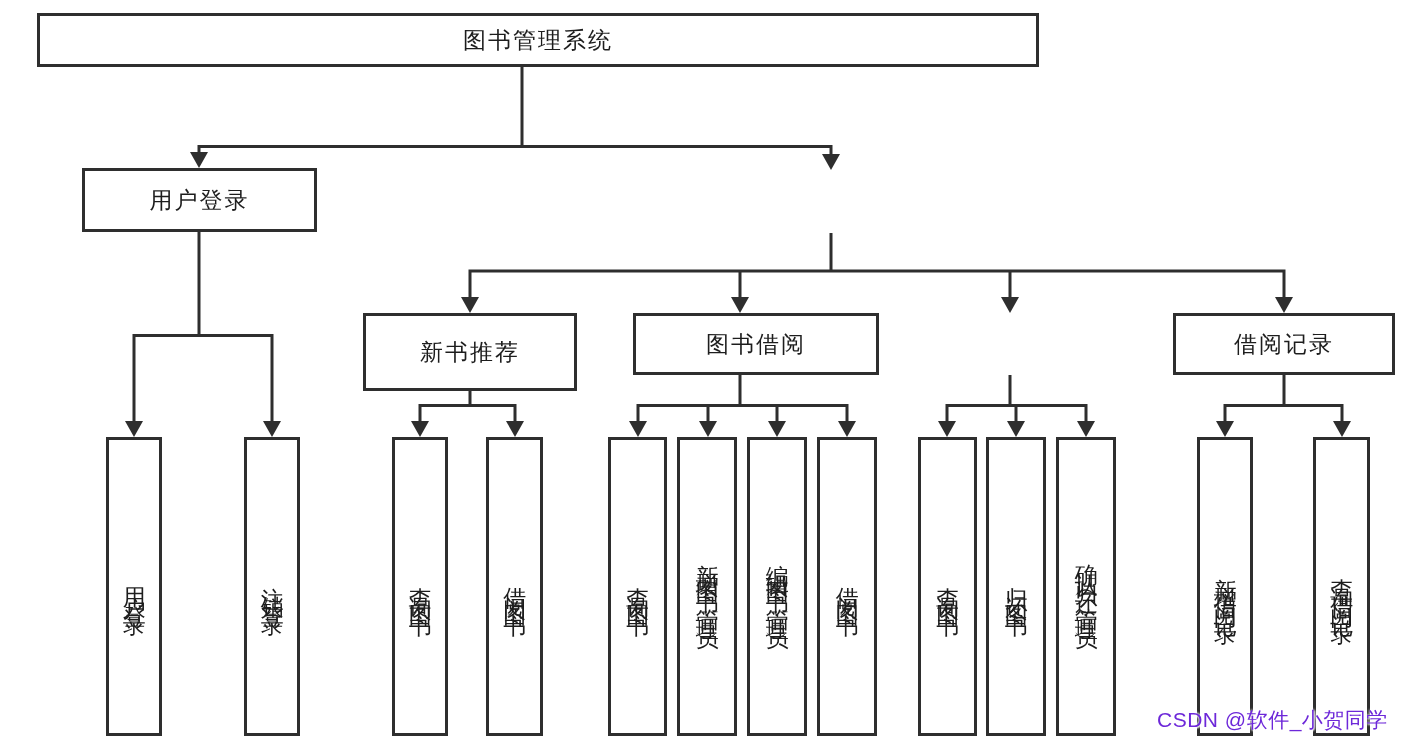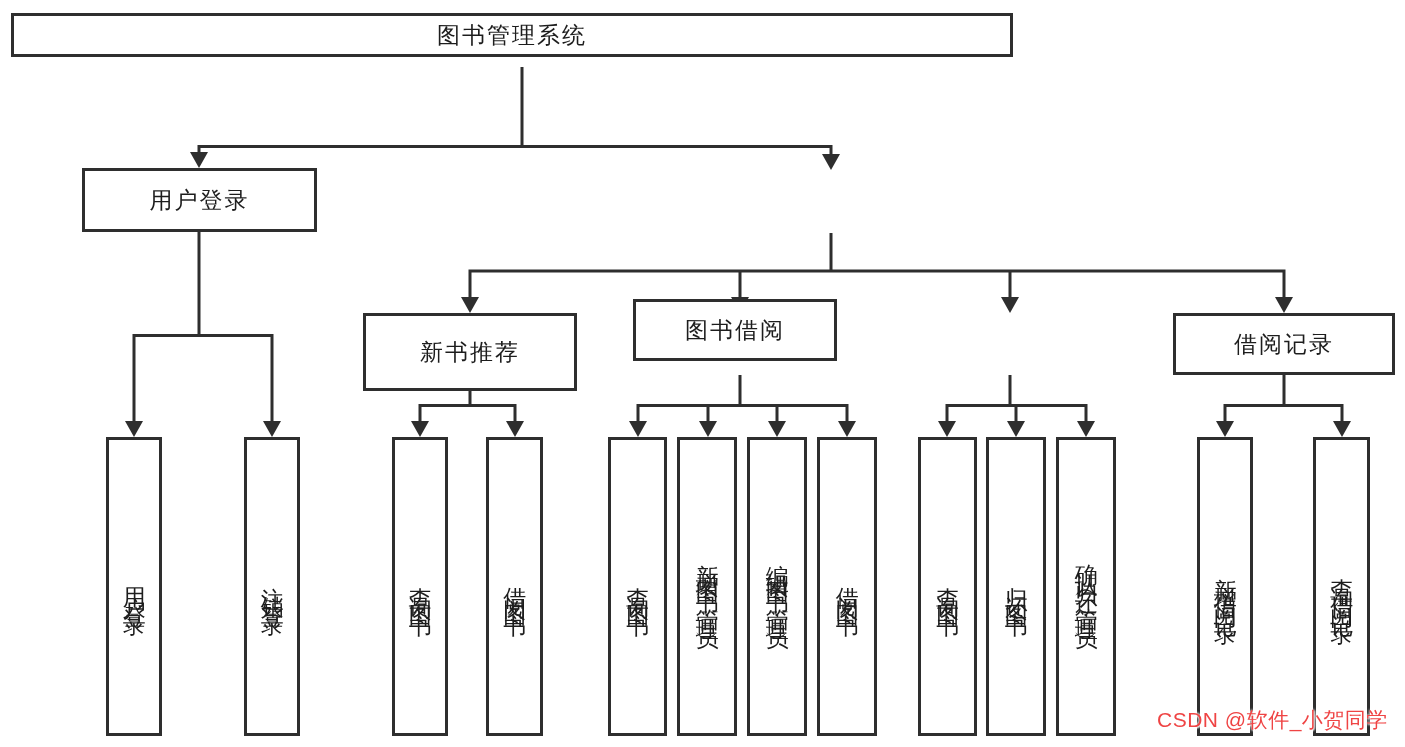--- a/index.html
+++ b/index.html
@@ -31,21 +31,21 @@
     writing-mode:vertical-rl;
     text-orientation:mixed;
     font-size:23px;
     letter-spacing:9px;
     line-height:1.1;
   }
   .watermark{
     position:absolute;
     left:1157px;top:706px;
     font-size:21px;
-    color:#ef4444;
+    color:#6d28d9;
     letter-spacing:0.5px;
     white-space:nowrap;
     text-shadow:0 0 3px #fff,0 0 3px #fff,1px 1px 2px #fff;
     z-index:5;
   }
 </style>
 </head>
 <body>
 
 <div class="canvas">
@@ -76,32 +76,32 @@
       <polygon points="768,421 786,421 777,437"></polygon>
       <polygon points="838,421 856,421 847,437"></polygon>
       <polygon points="938,421 956,421 947,437"></polygon>
       <polygon points="1007,421 1025,421 1016,437"></polygon>
       <polygon points="1077,421 1095,421 1086,437"></polygon>
       <polygon points="1216,421 1234,421 1225,437"></polygon>
       <polygon points="1333,421 1351,421 1342,437"></polygon>
     </g>
   </svg>
 
-  <div class="node node-h" style="left:11px;top:13px;width:1002px;height:44px">
+  <div class="node node-h" style="left:37px;top:13px;width:1002px;height:54px">
     <span>图书管理系统</span>
   </div>
 
   <div class="node node-h" style="left:82px;top:168px;width:235px;height:64px">
     <span>用户登录</span>
   </div>
 
   <div class="node node-h" style="left:363px;top:313px;width:214px;height:78px">
     <span>新书推荐</span>
   </div>
-  <div class="node node-h" style="left:633px;top:299px;width:204px;height:62px">
+  <div class="node node-h" style="left:633px;top:313px;width:246px;height:62px">
     <span>图书借阅</span>
   </div>
   <div class="node node-h" style="left:1173px;top:313px;width:222px;height:62px">
     <span>借阅记录</span>
   </div>
 
   <div class="node node-v" style="left:106px;top:437px;width:56px;height:299px">
     <span>用户登录</span>
   </div>
   <div class="node node-v" style="left:244px;top:437px;width:56px;height:299px">

